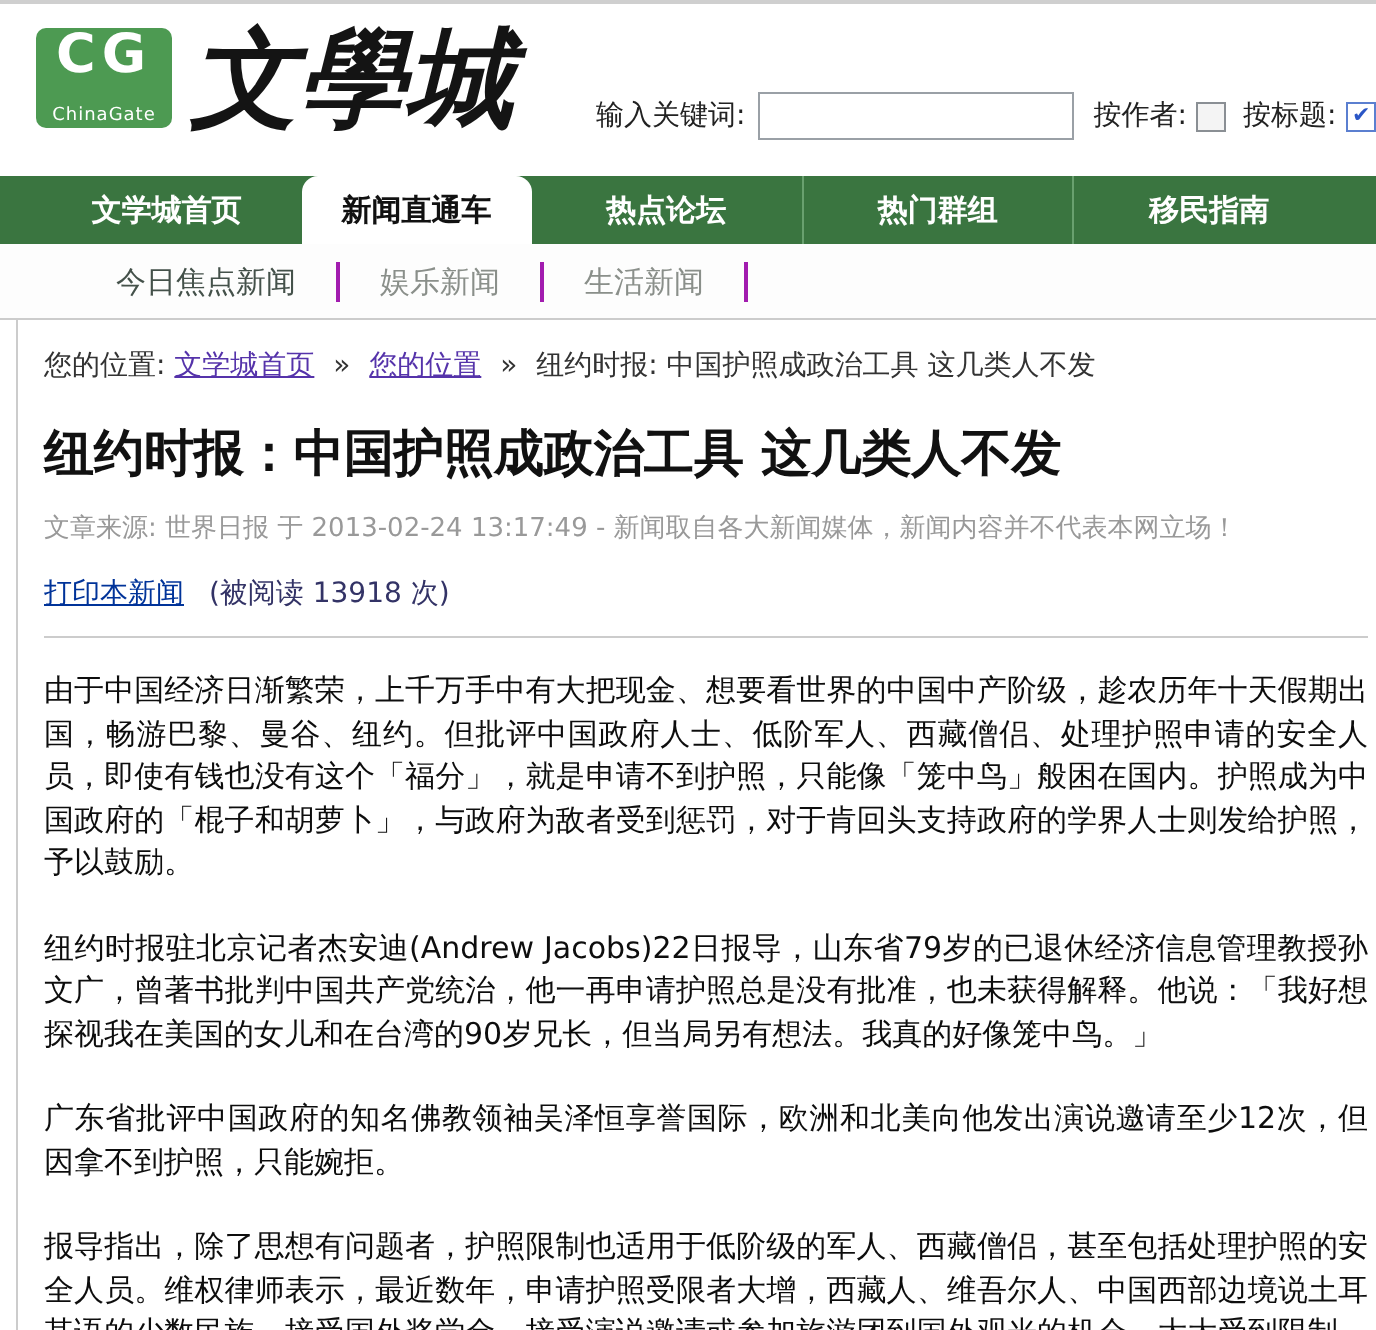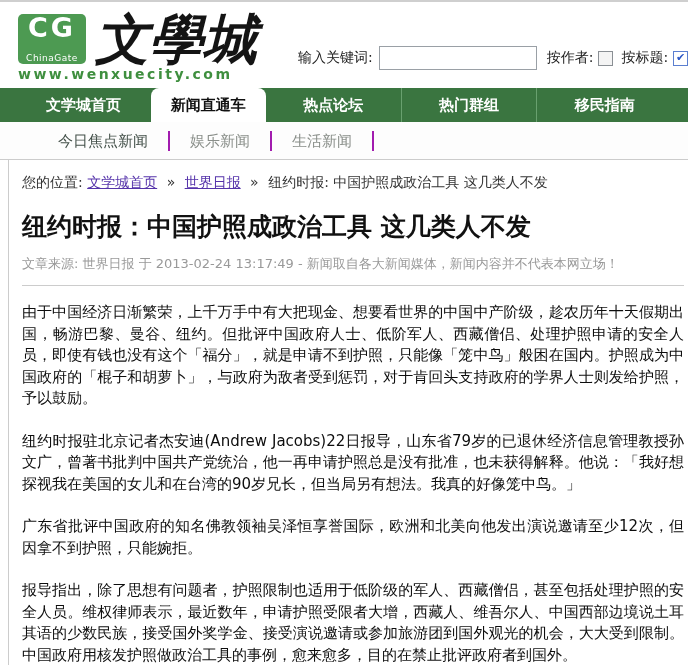--- a/index.html
+++ b/index.html
@@ -82,21 +82,20 @@
 <body>
 
 <div class="header">
   <div class="logo">
     <div class="cg-badge">
       <div class="cg-letters">CG</div>
       <div class="cg-sub">ChinaGate</div>
     </div>
   </div>
   <div class="site-name">文學城</div>
-  <div class="site-domain">www.wenxuecity.com</div>
 
   <div class="searchbar">
     <span>输入关键词:</span>
     <input type="text" value="" style="">
     <span>按作者:</span>
     <span class="cbx"></span>
     <span>按标题:</span>
     <span class="cbx checked">✔</span>
   </div>
 </div>
@@ -114,29 +113,33 @@
   <div class="subnav-item">娱乐新闻</div>
   <div class="subnav-item">生活新闻</div>
 </div>
 
 <div class="page-body">
 
   <div class="breadcrumb">
     <span>您的位置:</span>
     <a>文学城首页</a>
     <span class="crumb-sep">»</span>
-    <a>世界日报</a>
+    <a>您的位置</a>
     <span class="crumb-sep">»</span>
     <span>纽约时报: 中国护照成政治工具 这几类人不发</span>
   </div>
 
   <h1 class="article-title">纽约时报：中国护照成政治工具 这几类人不发</h1>
 
   <div class="source-line">文章来源: 世界日报 于 2013-02-24 13:17:49 - 新闻取自各大新闻媒体，新闻内容并不代表本网立场！</div>
 
+  <div class="print-row">
+    <a>打印本新闻</a>
+    <span>(被阅读 13918 次)</span>
+  </div>
 
   <hr class="divider">
 
   <div class="article-body">
     <p>由于中国经济日渐繁荣，上千万手中有大把现金、想要看世界的中国中产阶级，趁农历年十天假期出国，畅游巴黎、曼谷、纽约。但批评中国政府人士、低阶军人、西藏僧侣、处理护照申请的安全人员，即使有钱也没有这个「福分」，就是申请不到护照，只能像「笼中鸟」般困在国内。护照成为中国政府的「棍子和胡萝卜」，与政府为敌者受到惩罚，对于肯回头支持政府的学界人士则发给护照，予以鼓励。</p>
     <p>纽约时报驻北京记者杰安迪(Andrew Jacobs)22日报导，山东省79岁的已退休经济信息管理教授孙文广，曾著书批判中国共产党统治，他一再申请护照总是没有批准，也未获得解释。他说：「我好想探视我在美国的女儿和在台湾的90岁兄长，但当局另有想法。我真的好像笼中鸟。」</p>
     <p>广东省批评中国政府的知名佛教领袖吴泽恒享誉国际，欧洲和北美向他发出演说邀请至少12次，但因拿不到护照，只能婉拒。</p>
     <p>报导指出，除了思想有问题者，护照限制也适用于低阶级的军人、西藏僧侣，甚至包括处理护照的安全人员。维权律师表示，最近数年，申请护照受限者大增，西藏人、维吾尔人、中国西部边境说土耳其语的少数民族，接受国外奖学金、接受演说邀请或参加旅游团到国外观光的机会，大大受到限制。中国政府用核发护照做政治工具的事例，愈来愈多，目的在禁止批评政府者到国外。</p>
   </div>
 

